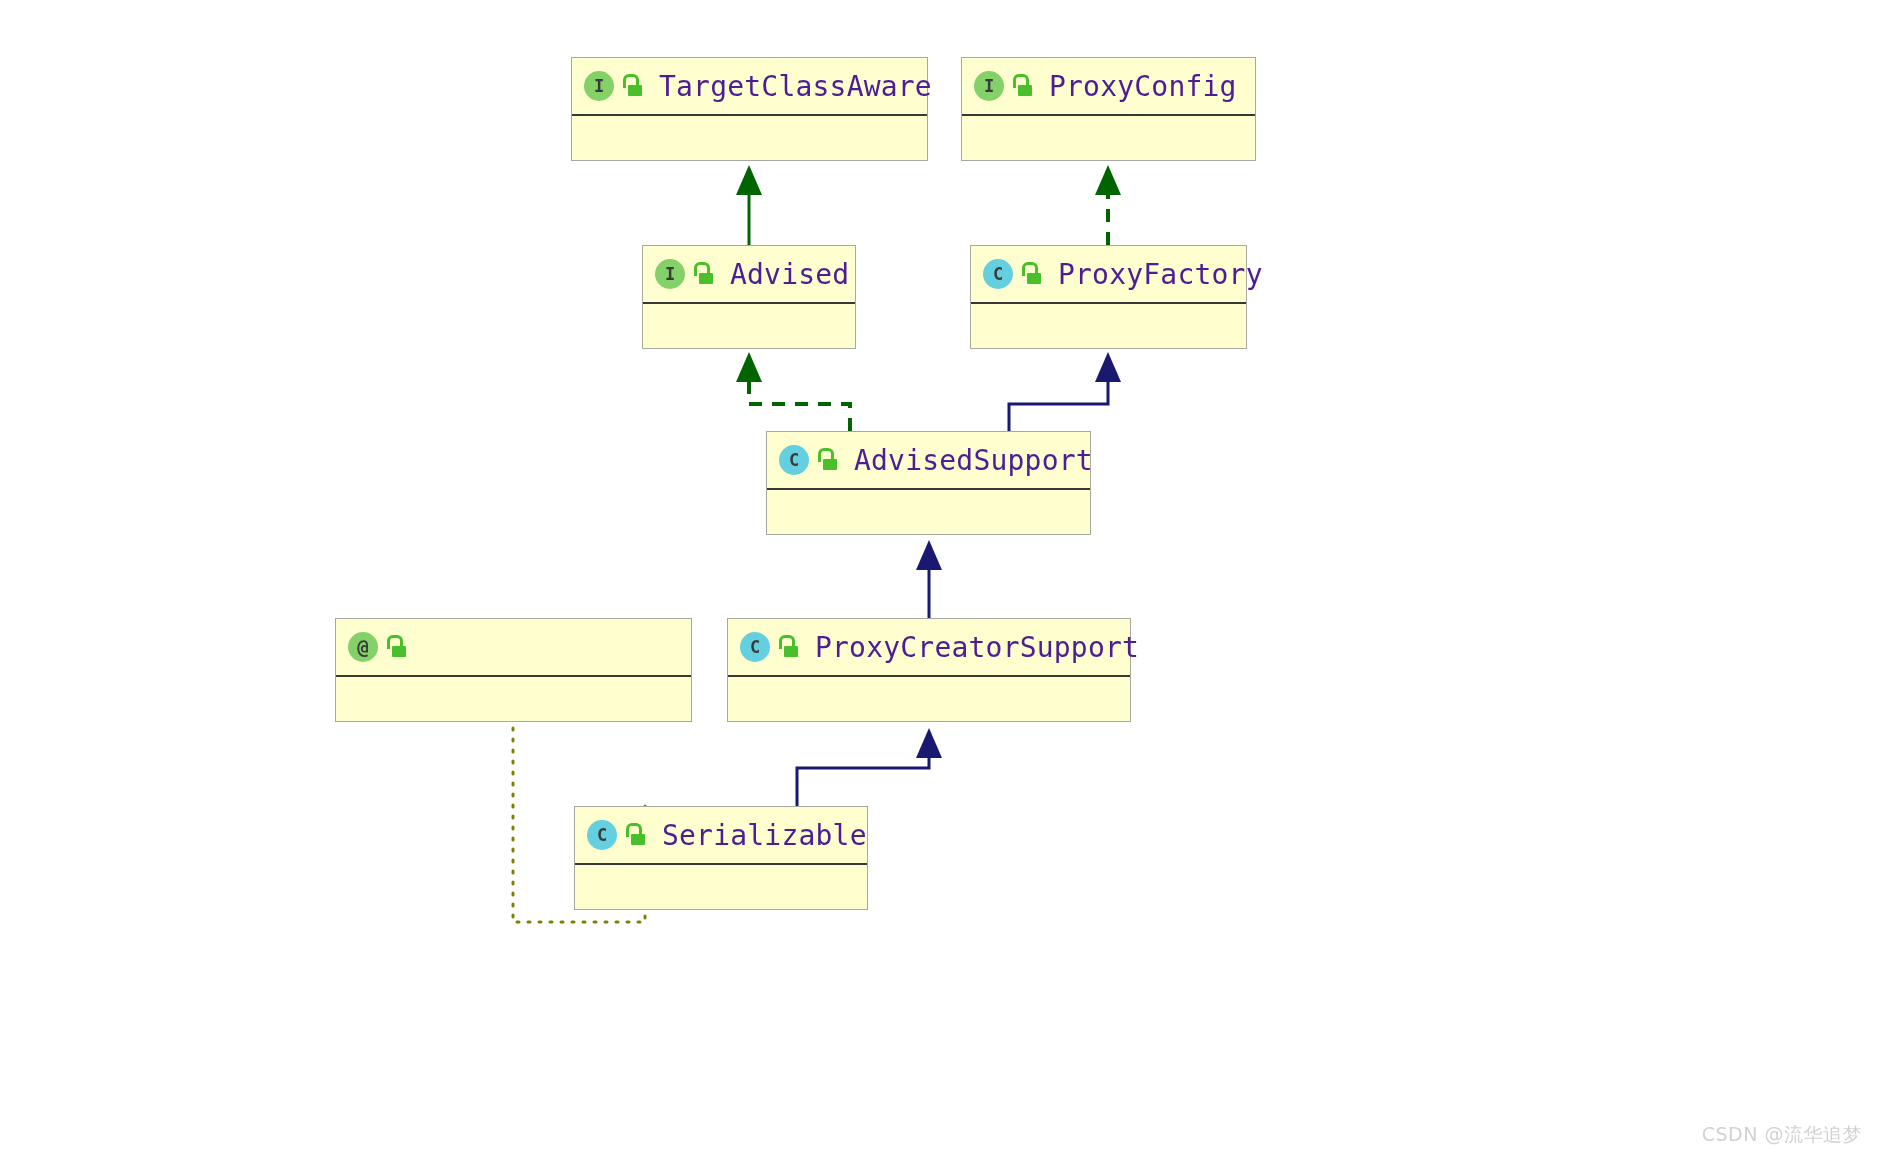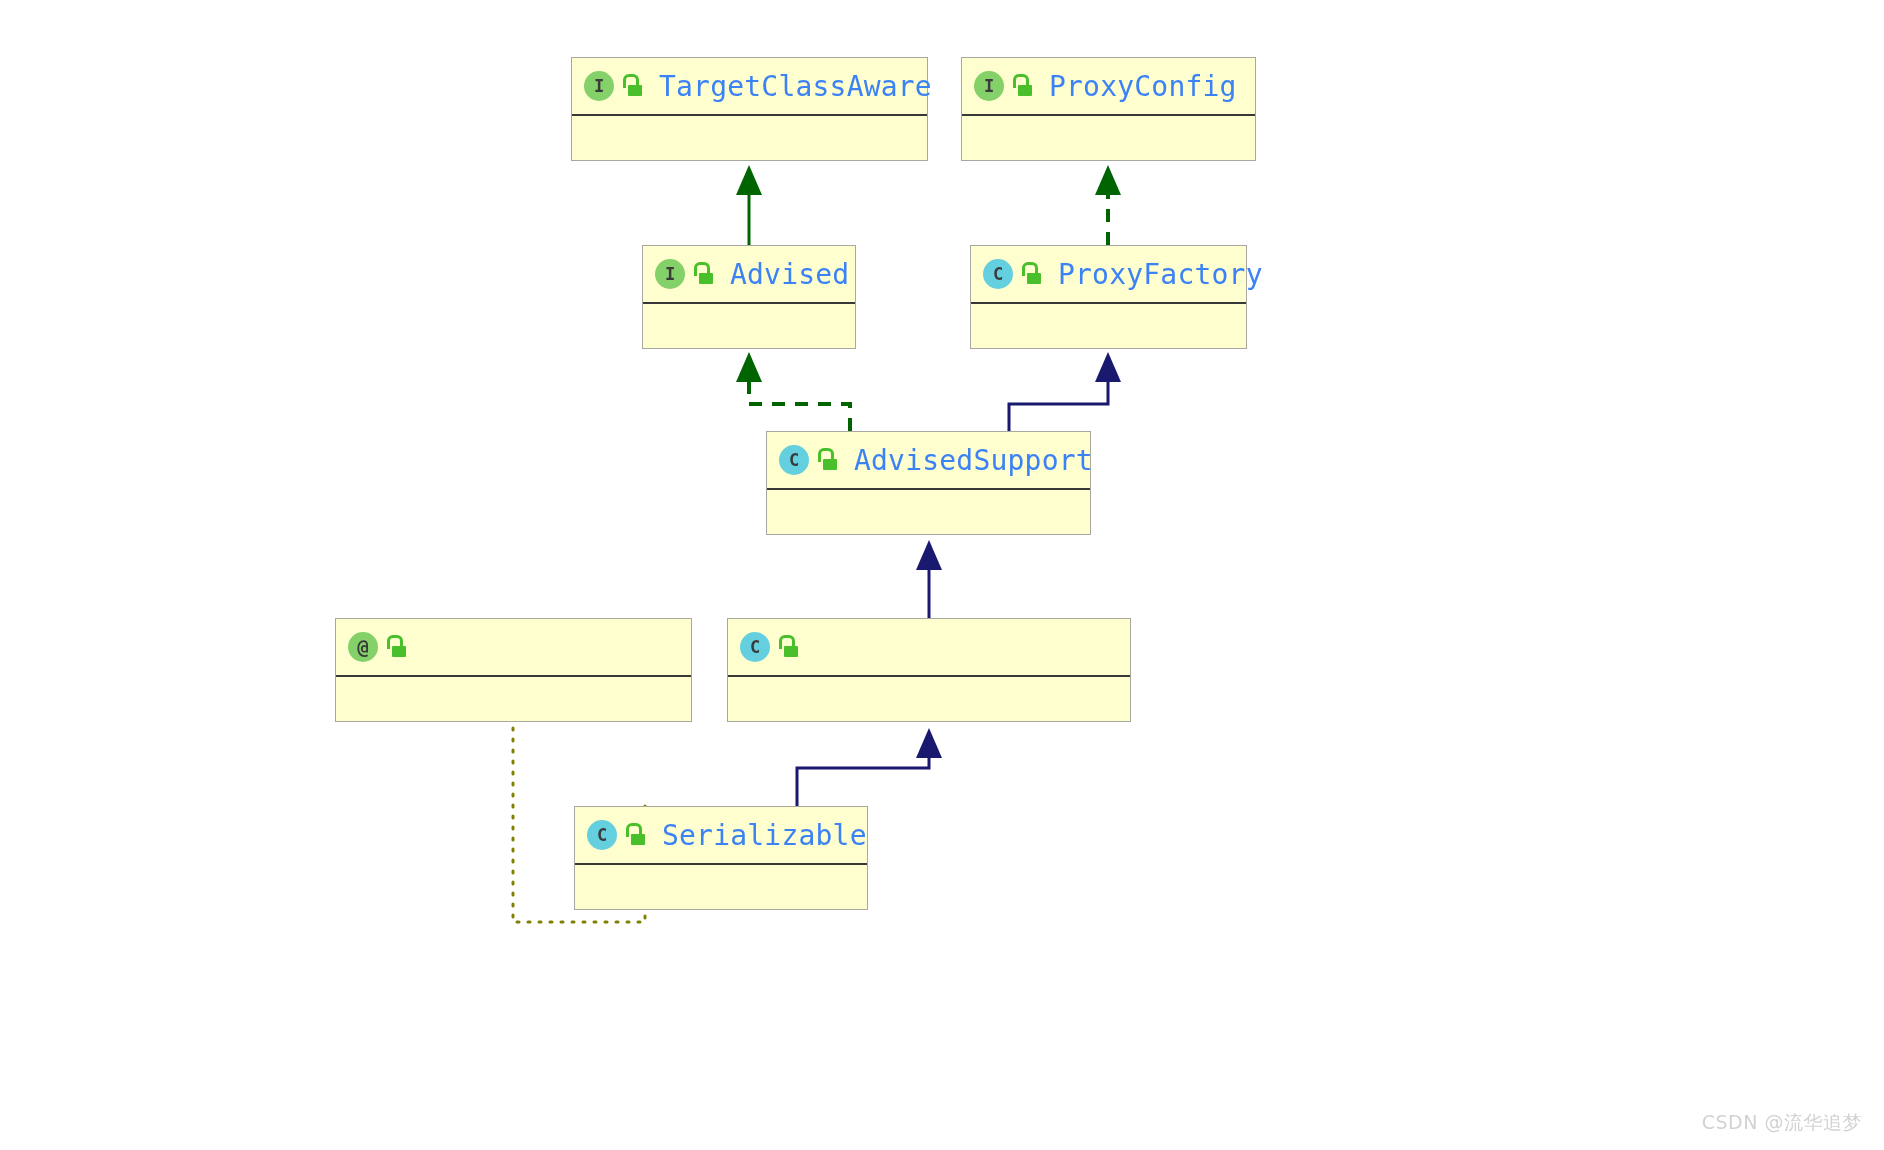--- a/index.html
+++ b/index.html
@@ -82,28 +82,28 @@
     left: 7px;
     top: 12px;
     width: 14px;
     height: 11px;
     background: #49C02B;
     border-radius: 1px;
   }
   .node-title {
     margin-left: 16px;
     font-size: 28px;
-    color: #3b82f6;
+    color: #4c1d95;
     letter-spacing: 0.2px;
     font-family: "DejaVu Sans Mono", "Liberation Mono", monospace;
   }
   .watermark {
     position: absolute;
     right: 22px;
-    bottom: 14px;
+    bottom: 2px;
     font-size: 19px;
     color: #D2D2D2;
     font-family: "DejaVu Sans", "Liberation Sans", sans-serif;
     letter-spacing: 0.5px;
     white-space: nowrap;
   }
 </style>
 </head>
 <body>
 
@@ -217,20 +217,21 @@
     <div class="node-body"></div>
   </div>
 
   <div class="node" style="left:727px; top:618px; width:404px; height:104px;">
     <div class="node-header">
       <span class="stereo klass">C</span>
       <span class="lock">
         <span class="shackle"></span>
           <span class="body"></span>
       </span>
+      <span class="node-title">ProxyCreatorSupport</span>
     </div>
     <div class="node-body"></div>
   </div>
 
   <div class="node" style="left:574px; top:806px; width:294px; height:104px;">
     <div class="node-header">
       <span class="stereo klass">C</span>
       <span class="lock">
         <span class="shackle"></span>
           <span class="body"></span>

